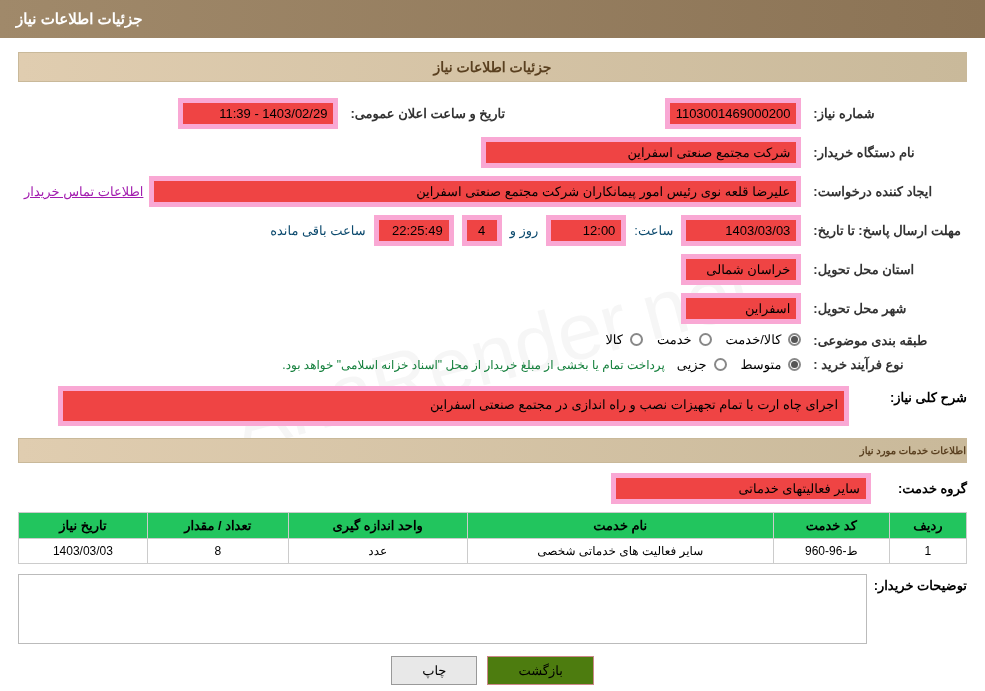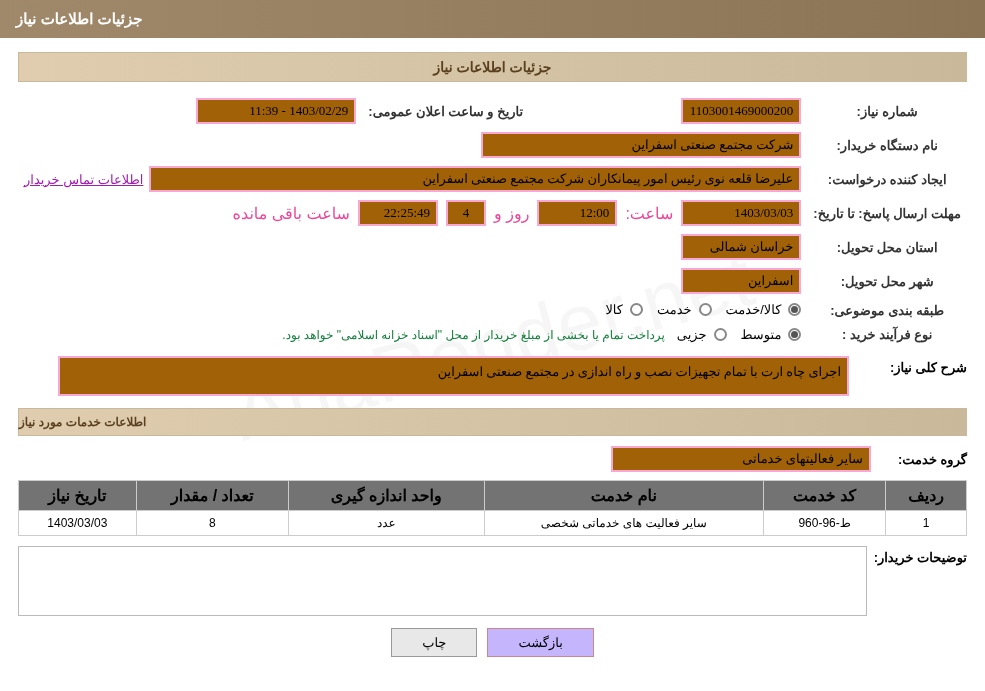--- a/index.html
+++ b/index.html
@@ -43,35 +43,34 @@
       margin-bottom: 10px;
     }
     .info-table td {
       padding: 4px 6px;
       vertical-align: middle;
     }
     .label-cell {
       color: #333;
       font-weight: bold;
       white-space: nowrap;
-      text-align: center;
+      text-align: left;
       width: 130px;
     }
     .value-cell {
       text-align: right;
     }
     .input-box {
-      border: 2px solid #f9a8d4;
-      background: #a16207;
+      border: 5px solid #f9a8d4;
+      background: #ef4444;
       padding: 3px 6px;
       display: inline-block;
       min-width: 180px;
       text-align: right;
       direction: rtl;
-      font-family: Liberation Serif, serif;
     }
     .input-box-wide {
       min-width: 320px;
     }
     .input-box-narrow {
       min-width: 120px;
     }
     .link-blue {
       color: #a21caf;
       text-decoration: underline;
@@ -115,29 +114,29 @@
       gap: 6px;
       direction: rtl;
     }
     .datetime-row {
       display: flex;
       align-items: center;
       gap: 8px;
       direction: rtl;
     }
     .small-label {
-      font-size: 16px;
-      color: #ec4899;
+      font-size: 13px;
+      color: #0c4a6e;
     }
     .services-section-title {
       background: linear-gradient(to left, #c9b99a, #e0cdb0);
       color: #5a4020;
-      text-align: left;
+      text-align: right;
       padding: 6px 0;
-      font-size: 12px;
+      font-size: 10px;
       font-weight: bold;
       margin-bottom: 10px;
       border: 1px solid #c9b99a;
     }
     .service-row {
       display: flex;
       align-items: center;
       gap: 6px;
       direction: rtl;
       margin-bottom: 8px;
@@ -146,25 +145,25 @@
       font-weight: bold;
       white-space: nowrap;
       min-width: 90px;
     }
     .services-table {
       width: 100%;
       border-collapse: collapse;
       margin-bottom: 10px;
     }
     .services-table th {
-      background: #737373;
+      background: #22c55e;
       border: 1px solid #ccc;
       padding: 5px 8px;
       text-align: center;
-      font-size: 16px;
+      font-size: 13px;
       font-weight: bold;
     }
     .services-table td {
       border: 1px solid #ccc;
       padding: 5px 8px;
       text-align: center;
       font-size: 12px;
     }
     .services-table tr:nth-child(even) {
       background: #f9f9f9;
@@ -202,21 +201,21 @@
       padding: 6px 30px;
       font-size: 13px;
       cursor: pointer;
       border: 1px solid #999;
       background: #e8e8e8;
     }
     .btn-print {
       background: #e8e8e8;
     }
     .btn-back {
-      background: #c4b5fd;
+      background: #4d7c0f;
       border-color: #c88;
     }
     .shielded-bg {
       position: relative;
       overflow: hidden;
     }
     .watermark {
       position: absolute;
       top: 50%;
       left: 50%;

